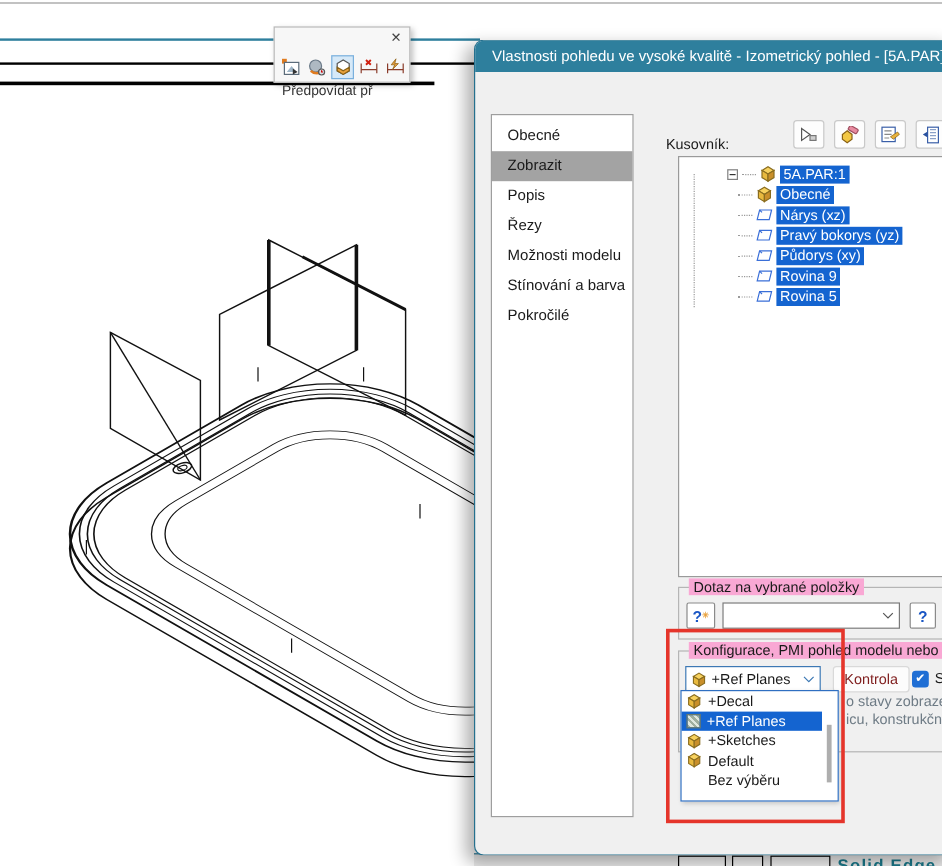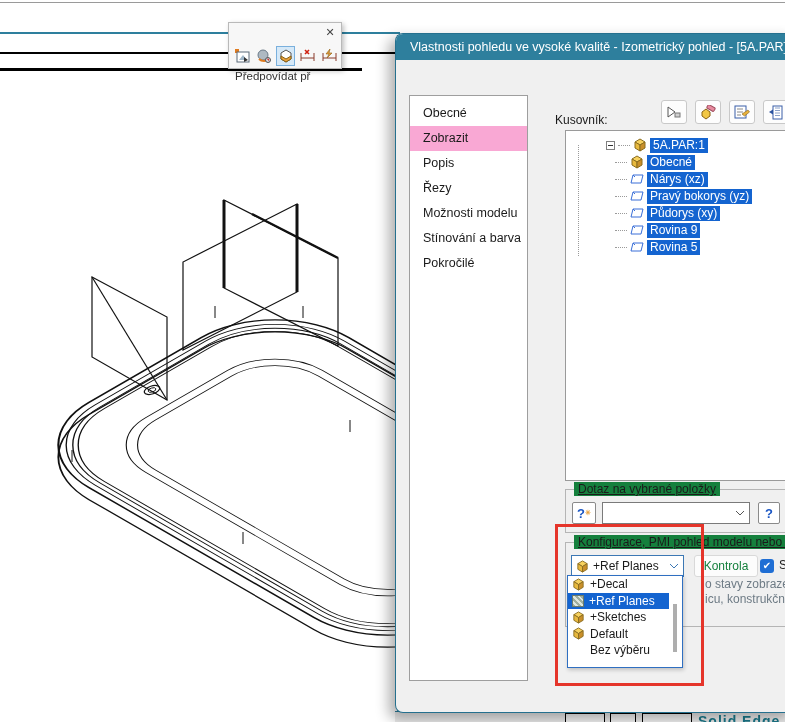--- a/index.html
+++ b/index.html
@@ -32,63 +32,63 @@
   #dialog { left:395px; top:33px; width:400px; height:680px; z-index:20;
     background:#f0f0f0; border:1px solid #25708e; border-right:none;
     border-radius:8px 0 0 8px; box-shadow:-6px 6px 14px rgba(0,0,0,.32); }
   #dialog-title { height:26px; background:#2e7f9d; color:#fff; font-size:12.5px;
     line-height:26px; padding-left:14px; border-radius:7px 0 0 0; white-space:nowrap; overflow:hidden; }
 
   
   #dlg-sidebar { position:absolute; left:13px; top:61px; width:119px; height:586px;
     background:#fff; border:1px solid #9e9e9e; padding-top:5px; }
   .side-item { height:25px; line-height:25px; padding-left:13px; font-size:12.5px; cursor:default; }
-  .side-item.sel { background:#f9a8d4; }
+  .side-item.sel { background:#a3a3a3; }
 
   
   .dtb { position:absolute; top:66px; width:26px; height:24px; background:#fdfdfd;
     border:1px solid #c9c9c9; border-radius:3px; display:flex; align-items:center; justify-content:center; }
 
   #bom-label { position:absolute; left:159px; top:79px; font-size:12px; }
 
   
   #tree-box { position:absolute; left:169px; top:96px; width:236px; height:351px;
     background:#fff; border:1px solid #9a9a9a; }
   .tree-vline { position:absolute; left:12px; top:14px; height:111px; border-left:1px dotted #9a9a9a; }
   .trow { position:absolute; height:16px; display:flex; align-items:center; gap:3px; font-size:12px;margin-left:36px; }
   .trow .stub { width:12px; border-top:1px dotted #9a9a9a; }
   .chip { background:#1464d0; color:#fff; padding:0 3px; line-height:15px; white-space:nowrap; }
   .expander { width:9px; height:9px; border:1px solid #808080; background:#fff; position:relative; }
   .expander::after { content:""; position:absolute; left:1px; right:1px; top:3px; height:1px; background:#333; }
 
   
   .group { position:absolute; border:1px solid #b5b5b5; }
-  .legend { position:absolute; top:-8px; left:8px; background:#15803d; padding:0 4px;
-            font-size:12px; white-space:nowrap;text-decoration:underline; }
+  .legend { position:absolute; top:-8px; left:8px; background:#f9a8d4; padding:0 4px;
+            font-size:12px; white-space:nowrap; }
   #group-query  { left:169px; top:455px; width:236px; height:44px; }
   #group-config { left:169px; top:508px; width:236px; height:85px; }
 
   .sq-btn { position:absolute; background:#fff; border:1px solid #8a8a8a; border-radius:2px;
     display:flex; align-items:center; justify-content:center; font-size:13px; font-weight:bold; color:#1a56c4; }
   .combo { position:absolute; background:#fff; border:1px solid #7a7a7a; display:flex;
     align-items:center; font-size:12px; padding:0 4px; gap:4px; }
   .combo .chev { margin-left:auto; color:#555; }
   #combo-config { border-color:#3c78b4; }
   #btn-kontrola { position:absolute; left:128px; top:12px; width:64px; height:22px;
-    background:#fcfcfc; border:1px solid #d9d9d9; border-radius:3px; color:#15803d;
+    background:#fcfcfc; border:1px solid #d9d9d9; border-radius:3px; color:#7f1d1d;
     font-size:12px; text-align:center; line-height:20px; }
   #chk-same { position:absolute; left:194px; top:16px; width:14px; height:14px; background:#1f6ed4;
     border-radius:3px; color:#fff; font-size:10px; line-height:14px; text-align:center; }
   #chk-same-label { position:absolute; left:213px; top:15px; font-size:12px; white-space:nowrap; }
 
   #hint-text { left:705px; top:577px; width:95px; font-size:12px; color:#6e7b85;
     line-height:15px; z-index:24; white-space:nowrap; }
 
   
-  #popup { left:567px; top:575px; width:116px; height:93px; background:#fff;
+  #popup { left:567px; top:575px; width:132px; height:93px; background:#fff;
     border:1px solid #2f6fc1; box-shadow:1px 2px 4px rgba(0,0,0,.2); z-index:30; }
   .opt { height:16.5px; display:flex; align-items:center; gap:5px; padding-left:4px;
     font-size:12px; width:calc(100% - 13px); }
   .opt.sel { background:#1464d0; color:#fff; }
   .opt .no-ic { width:13px; }
   #popup-scroll { position:absolute; right:5px; top:28px; width:4px; height:48px; background:#aeaeae; }
 
   
   .cube { width:14px; height:14px; flex:0 0 auto; }
   .plane-ic { width:14px; height:12px; flex:0 0 auto; }

